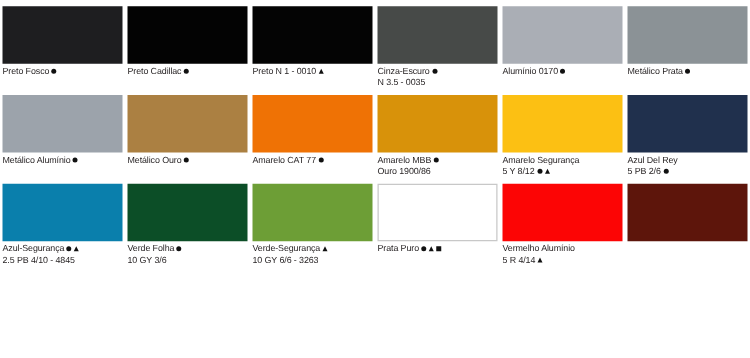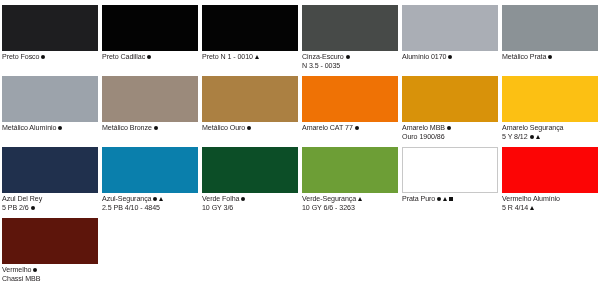--- a/index.html
+++ b/index.html
@@ -129,26 +129,20 @@
         <span class="cap-line"><span>Metálico Prata</span><span class="sym sym-dot"></span></span>
       </div>
     </div>
     <div class="swatch-cell">
       <div class="chip" style="background: rgb(156, 163, 171);"></div>
       <div class="caption">
         <span class="cap-line"><span>Metálico Alumínio</span><span class="sym sym-dot"></span></span>
       </div>
     </div>
     <div class="swatch-cell">
-      <div class="chip" style="background: rgb(155, 138, 123);"></div>
-      <div class="caption">
-        <span class="cap-line"><span>Metálico Bronze</span><span class="sym sym-dot"></span></span>
-      </div>
-    </div>
-    <div class="swatch-cell">
       <div class="chip" style="background: rgb(171, 128, 66);"></div>
       <div class="caption">
         <span class="cap-line"><span>Metálico Ouro</span><span class="sym sym-dot"></span></span>
       </div>
     </div>
     <div class="swatch-cell">
       <div class="chip" style="background: rgb(239, 114, 5);"></div>
       <div class="caption">
         <span class="cap-line"><span>Amarelo CAT 77</span><span class="sym sym-dot"></span></span>
       </div>
@@ -203,22 +197,18 @@
     </div>
     <div class="swatch-cell">
       <div class="chip" style="background: rgb(252, 5, 5);"></div>
       <div class="caption">
         <span class="cap-line"><span>Vermelho Alumínio</span></span>
         <span class="cap-line"><span>5 R 4/14</span><span class="sym sym-tri"></span></span>
       </div>
     </div>
     <div class="swatch-cell">
       <div class="chip" style="background: rgb(93, 21, 11);"></div>
-      <div class="caption">
-        <span class="cap-line"><span>Vermelho</span><span class="sym sym-dot"></span></span>
-        <span class="cap-line"><span>Chassi MBB</span></span>
-      </div>
     </div>
     <div class="swatch-cell empty"></div>
     <div class="swatch-cell empty"></div>
     <div class="swatch-cell empty"></div>
     <div class="swatch-cell empty"></div>
   </div>
 
 </body></html>

